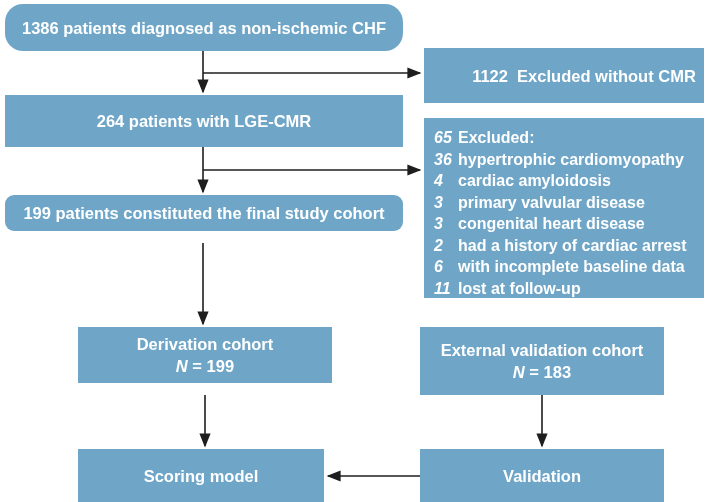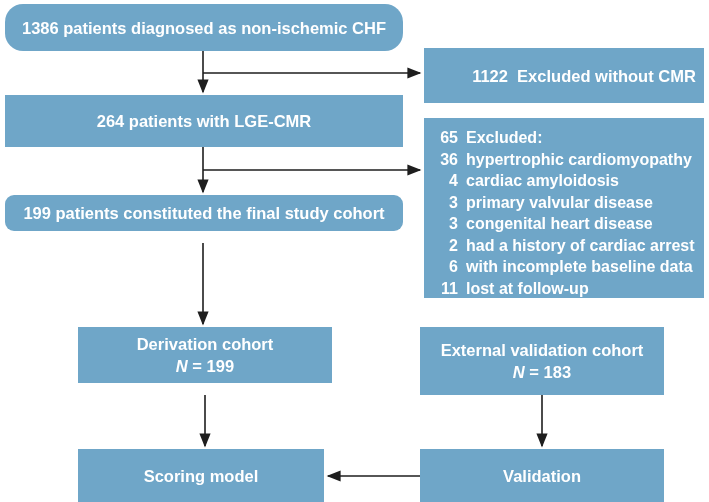--- a/index.html
+++ b/index.html
@@ -36,21 +36,21 @@
   .box .pre { white-space: pre; }
   .box.list {
     align-items: flex-start;
     justify-content: flex-start;
     text-align: left;
     padding: 9px 8px 6px 10px;
     font-size: 16px;
     line-height: 21.5px;
   }
   .row { display: flex; }
-  .row .num { width: 24px; text-align: right; margin-right: 8px; flex: none; }
+  .row .num { width: 24px; text-align: left; flex: none; font-style: italic; }
   .it { font-style: italic; }
   
   #box-chf            { left: 5px;   top: 4px;   width: 398px; height: 47px; border-radius: 18px; }
   #box-excluded-cmr   { left: 424px; top: 48px;  width: 280px; height: 55px; padding-left: 40px; }
   #box-lge            { left: 5px;   top: 95px;  width: 398px; height: 52px; }
   #box-excluded-65    { left: 424px; top: 118px; width: 280px; height: 180px; }
   #box-final          { left: 5px;   top: 195px; width: 398px; height: 36px; border-radius: 9px; }
   #box-derivation     { left: 78px;  top: 327px; width: 254px; height: 56px; }
   #box-extval         { left: 420px; top: 327px; width: 244px; height: 68px; }
   #box-scoring        { left: 78px;  top: 449px; width: 246px; height: 53px; }

